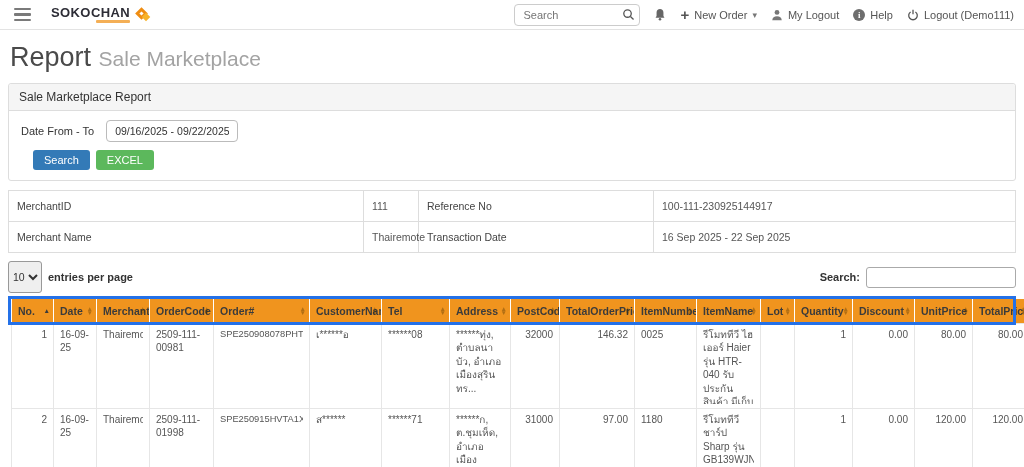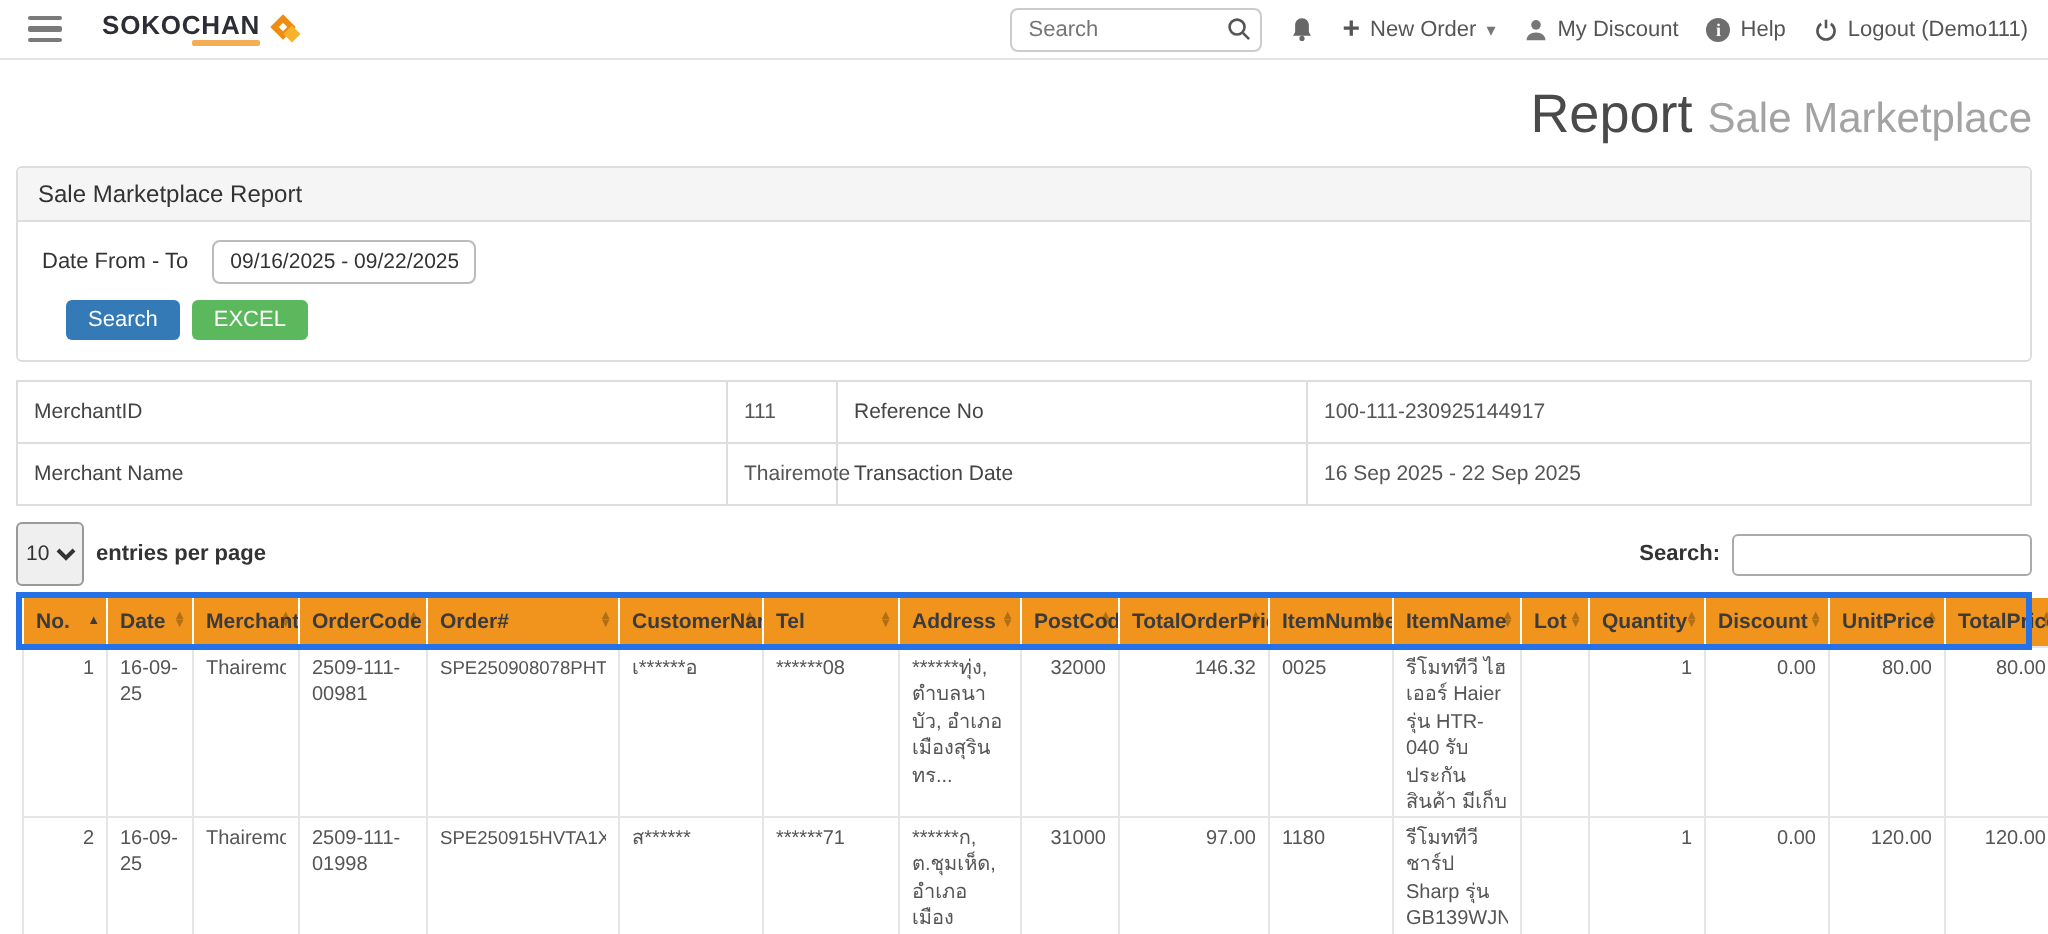--- a/index.html
+++ b/index.html
@@ -29,21 +29,21 @@
   .nav-item { display:flex; align-items:center; gap:5px; font-size:11px; color:#555;
        cursor:pointer; white-space:nowrap; }
   .nav-item .plus { font-size:15px; font-weight:700; color:#555; line-height:10px; }
   .nav-item .caret { font-size:9px; color:#777; }
   .info-circle { width:12px; height:12px; border-radius:50%; background:#6e6e6e; color:#fff;
        font-size:9px; font-weight:700; display:flex; align-items:center; justify-content:center;
        font-family:"Liberation Serif", serif; }
 
   
   .content { padding:8px 8px 0 8px; }
-  .page-title { font-size:27px; font-weight:400; color:#4a4a4a; margin:4px 0 10px 2px;text-align:right; }
+  .page-title { font-size:27px; font-weight:400; color:#4a4a4a; margin:4px 0 10px 2px; }
   .page-title small { font-size:21px; color:#a3a3a3; font-weight:400; }
 
   
   .panel { border:1px solid #ddd; border-radius:3px; margin-bottom:9px; }
   .panel-heading { background:#f5f5f5; border-bottom:1px solid #ddd; padding:6px 10px;
        font-size:12px; color:#333; border-radius:3px 3px 0 0; }
   .panel-body { padding:9px 12px 10px 12px; }
   .form-row { display:flex; align-items:center; gap:12px; margin-bottom:8px; }
   .form-label { font-size:11px; color:#333; }
   .date-input { width:132px; height:22px; border:1px solid #bbb; border-radius:4px;
@@ -128,21 +128,21 @@
   <span class="nav-item">
     <span class="plus">+</span>
     <span>New Order</span>
     <span class="caret">▾</span>
   </span>
   <span class="nav-item">
     <svg width="12" height="12" viewBox="0 0 14 14">
       <circle cx="7" cy="4" r="2.8" fill="#777"></circle>
       <path d="M1.5 13c0-3 2.4-4.6 5.5-4.6s5.5 1.6 5.5 4.6z" fill="#777"></path>
     </svg>
-    <span>My Discount</span>
+    <span>My Logout</span>
   </span>
   <span class="nav-item">
     <span class="info-circle">i</span>
     <span>Help</span>
   </span>
   <span class="nav-item">
     <svg width="12" height="12" viewBox="0 0 14 14">
       <path d="M4.2 3.4a5 5 0 1 0 5.6 0" fill="none" stroke="#555" stroke-width="1.5"></path>
       <line x1="7" y1="1" x2="7" y2="6" stroke="#555" stroke-width="1.5"></line>
     </svg>

